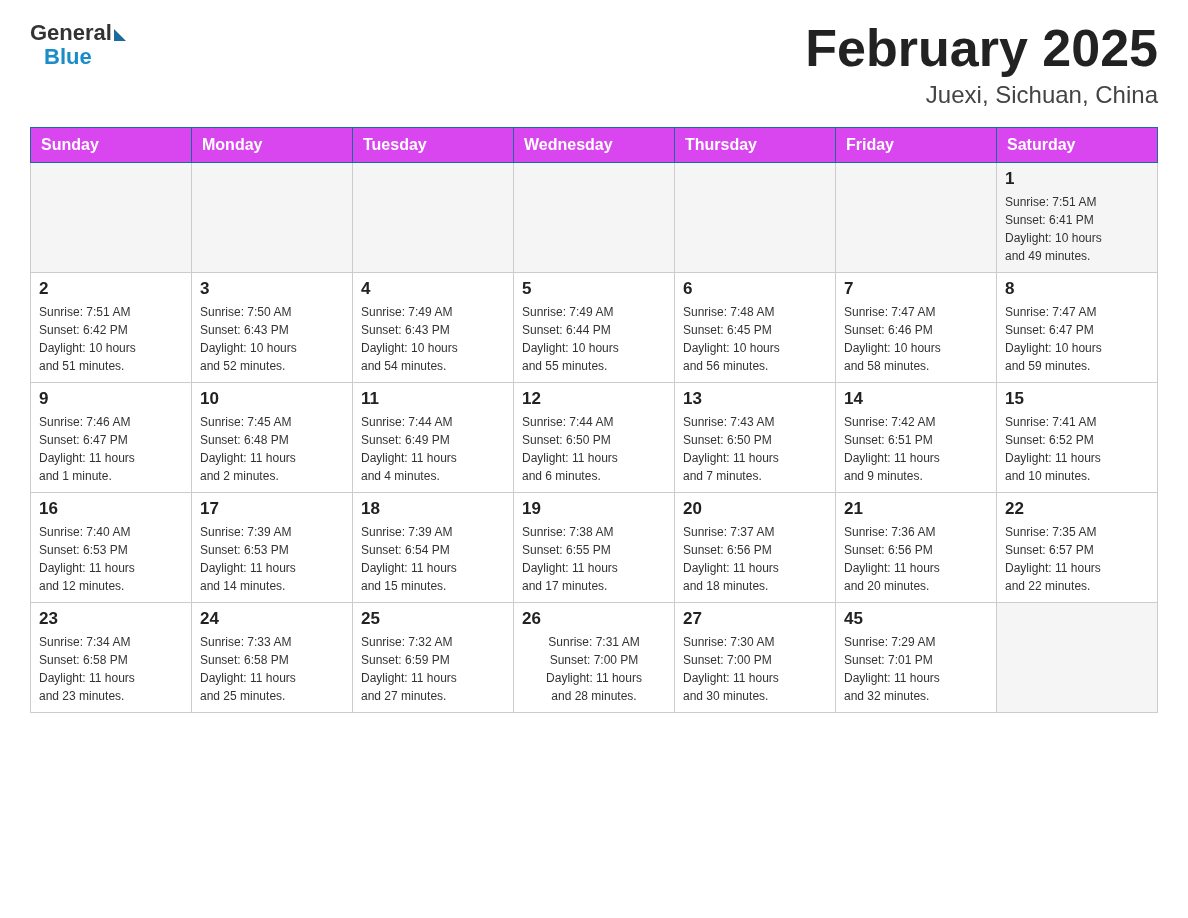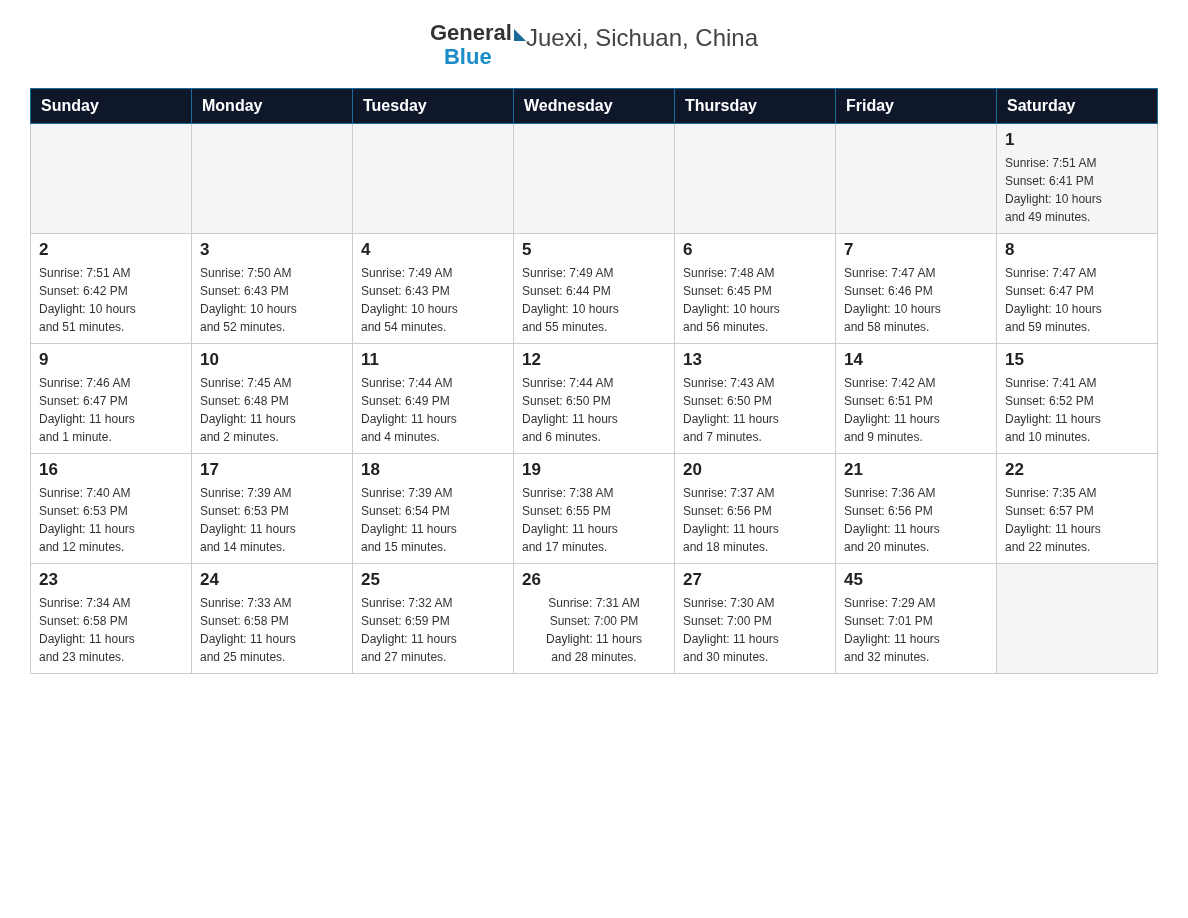--- a/index.html
+++ b/index.html
@@ -5,21 +5,21 @@
     * { margin: 0; padding: 0; box-sizing: border-box; }
     body {
       font-family: Arial, sans-serif;
       background: #fff;
       width: 1188px;
       min-height: 918px;
       padding: 20px 30px;
     }
     .header {
       display: flex;
-      justify-content: center;
+      justify-content: space-between;
       align-items: flex-start;
       margin-bottom: 18px;
     }
     .logo {
       display: flex;
       flex-direction: column;
       align-items: flex-start;
     }
     .logo-top {
       display: flex;
@@ -57,21 +57,21 @@
     .location {
       font-size: 24px;
       color: #444;
       margin-top: 4px;
     }
     .calendar {
       width: 100%;
       border-collapse: collapse;
     }
     .calendar thead th {
-      background-color: #0f172a;
+      background-color: #d946ef;
       color: #fff;
       font-size: 16px;
       font-weight: bold;
       padding: 8px 10px;
       text-align: left;
       border: 1px solid #1a6b9a;
     }
     .calendar tbody td {
       vertical-align: top;
       border: 1px solid #ccc;
@@ -105,20 +105,21 @@
 
 <div class="header">
   <div class="logo">
     <div class="logo-top">
       <span class="logo-general">General</span>
       <div class="logo-arrow"></div>
     </div>
     <span class="logo-blue">Blue</span>
   </div>
   <div class="title-area">
+    <div class="month-title">February 2025</div>
     <div class="location">Juexi, Sichuan, China</div>
   </div>
 </div>
 
 <table class="calendar">
   <thead>
     <tr>
     <th>Sunday</th>
         <th>Monday</th>
         <th>Tuesday</th>

